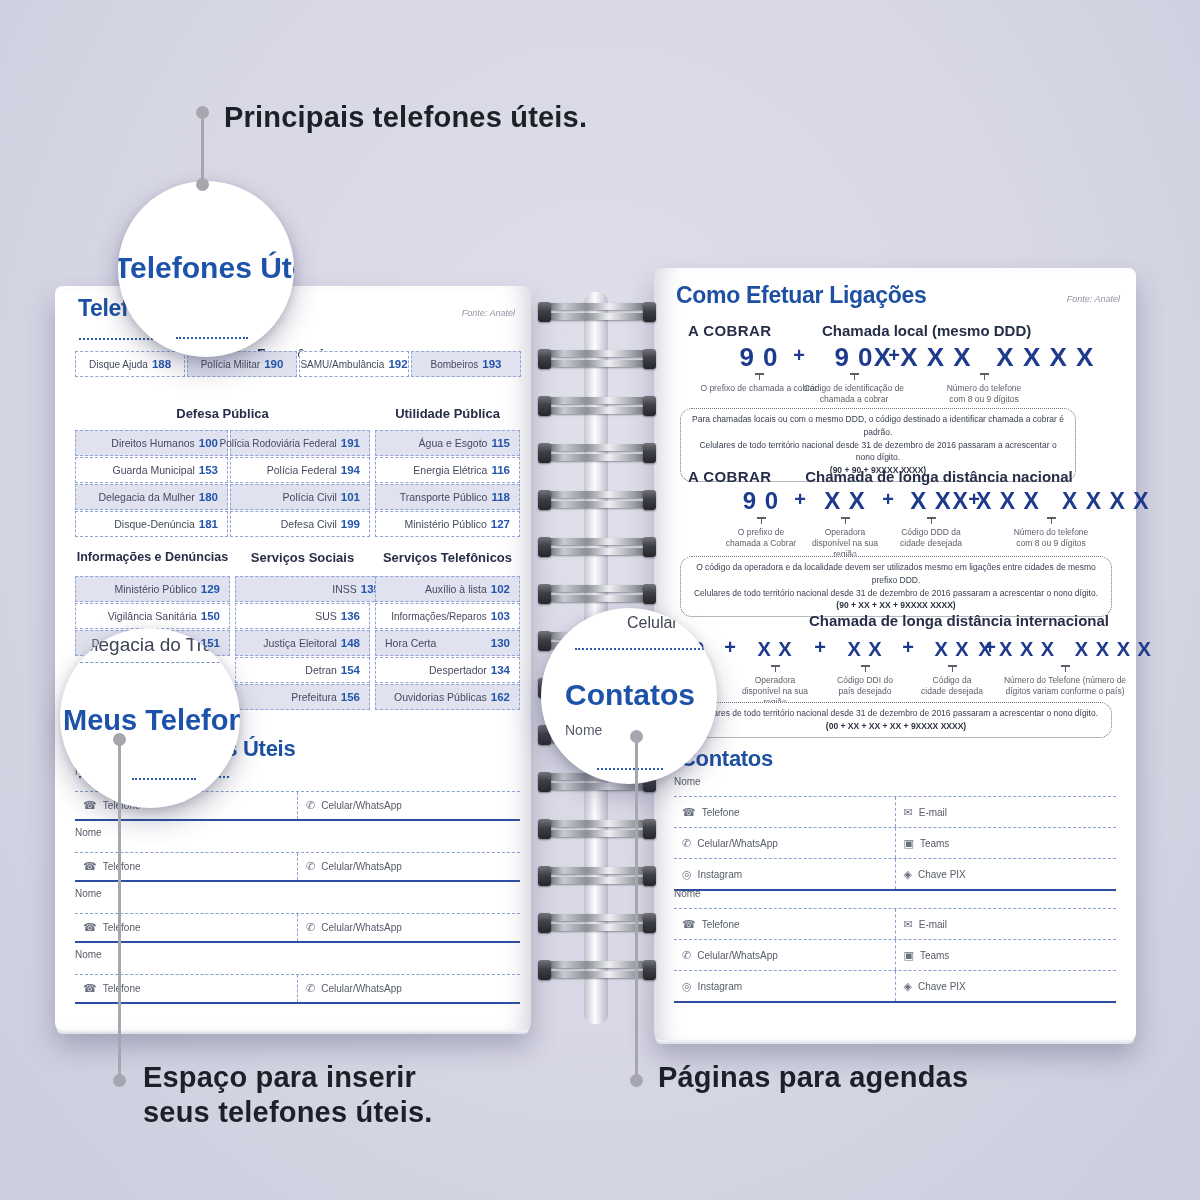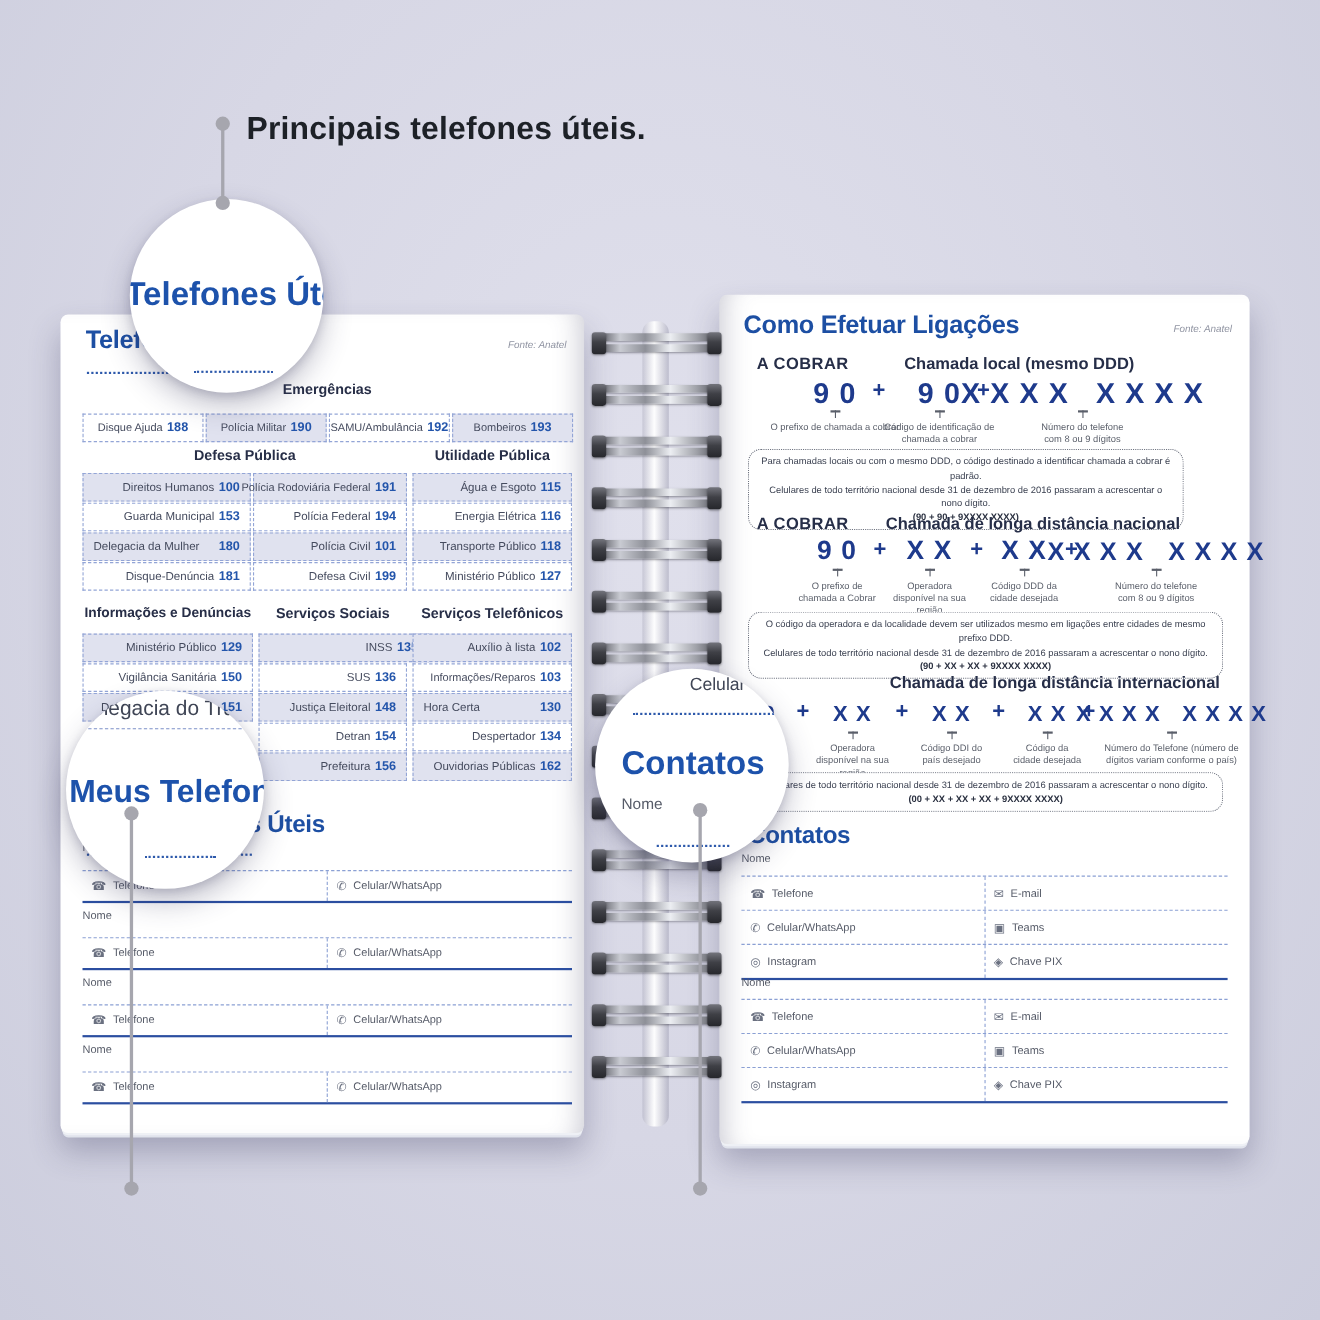--- a/index.html
+++ b/index.html
@@ -77,21 +77,21 @@
 <body>
 
 <div class="stage">
 
   <div class="page left">
     <div class="pgtitle" style="left:23px;top:9px;">Telefones Úteis</div>
     <div class="dotline" style="left:24px;top:52px;width:150px;"></div>
     <div class="fonte" style="right:16px;top:22px;">Fonte: Anatel</div>
 
     <div class="secttitle" style="left:20px;width:445px;top:60px;">Emergências</div>
-    <div class="row4" style="left:20px;top:90px;text-align:center;">
+    <div class="row4" style="left:20px;top:65px;text-align:center;">
       <div class="cell center" style="width:110px;font-size:10px;">
           <span>Disque Ajuda</span>
           <b>188</b>
         </div>
       <div class="cell center lav" style="width:110px;font-size:10px;">
           <span>Polícia Militar</span>
           <b>190</b>
         </div>
       <div class="cell center" style="width:110px;font-size:10px;">
           <span>SAMU/Ambulância</span>
@@ -108,21 +108,21 @@
 
     <div class="colstack" style="left:20px;top:144px;">
       <div class="cell lav" style="width:153px;">
           <span>Direitos Humanos</span>
           <b>100</b>
         </div>
       <div class="cell" style="width:153px;">
           <span>Guarda Municipal</span>
           <b>153</b>
         </div>
-      <div class="cell lav" style="width:153px;justify-content:space-between;">
+      <div class="cell lav" style="width:153px;">
           <span>Delegacia da Mulher</span>
           <b>180</b>
         </div>
       <div class="cell" style="width:153px;">
           <span>Disque-Denúncia</span>
           <b>181</b>
         </div>
     </div>
     <div class="colstack" style="left:175px;top:144px;">
       <div class="cell lav" style="width:140px;font-size:10px;">
@@ -571,16 +571,21 @@
 
   <div class="cline" style="left:118px;top:740px;height:340px;"></div>
   <div class="dot" style="left:113px;top:733px;"></div>
   <div class="dot" style="left:113px;top:1074px;"></div>
 
   <div class="cline" style="left:635px;top:737px;height:343px;"></div>
   <div class="dot" style="left:630px;top:730px;"></div>
   <div class="dot" style="left:630px;top:1074px;"></div>
 
   <div class="callout" style="left:224px;top:100px;">Principais telefones úteis.</div>
+  <div class="callout" style="left:143px;top:1060px;">
+    <div>Espaço para inserir</div>
+    <div>seus telefones úteis.</div>
+  </div>
   <div class="callout" style="left:658px;top:1060px;">
+    <div>Páginas para agendas</div>
   </div>
 
 </div>
 
 </body></html>

